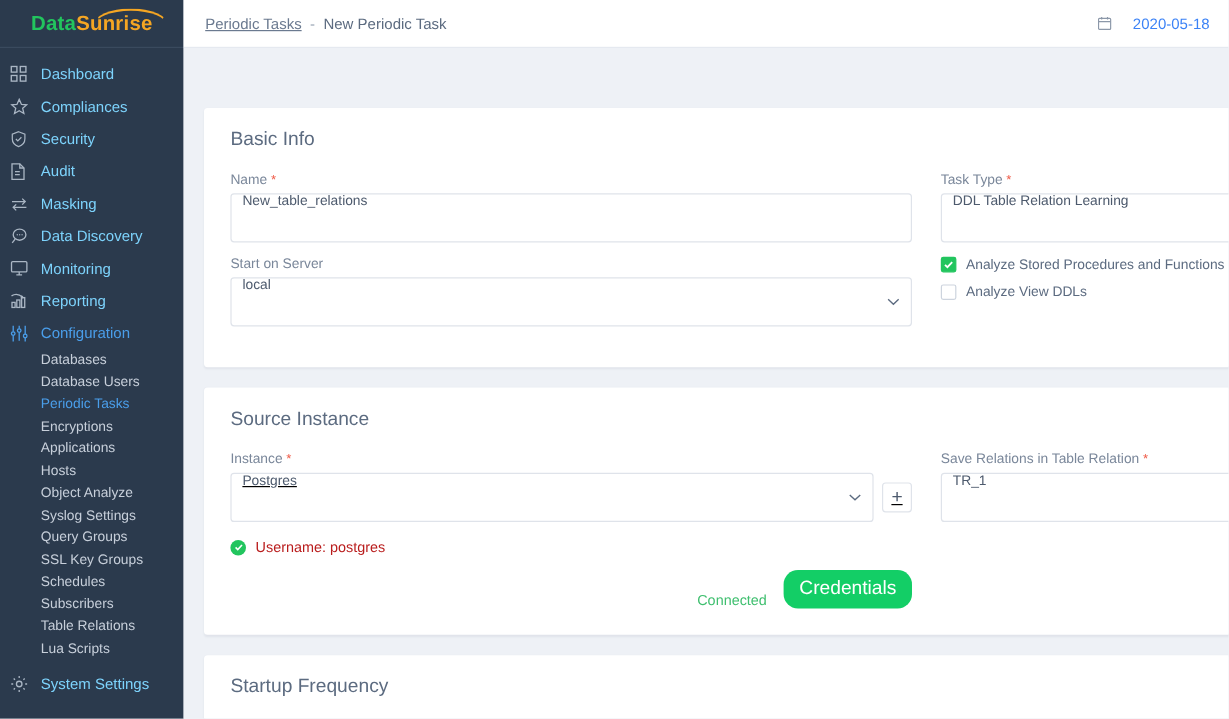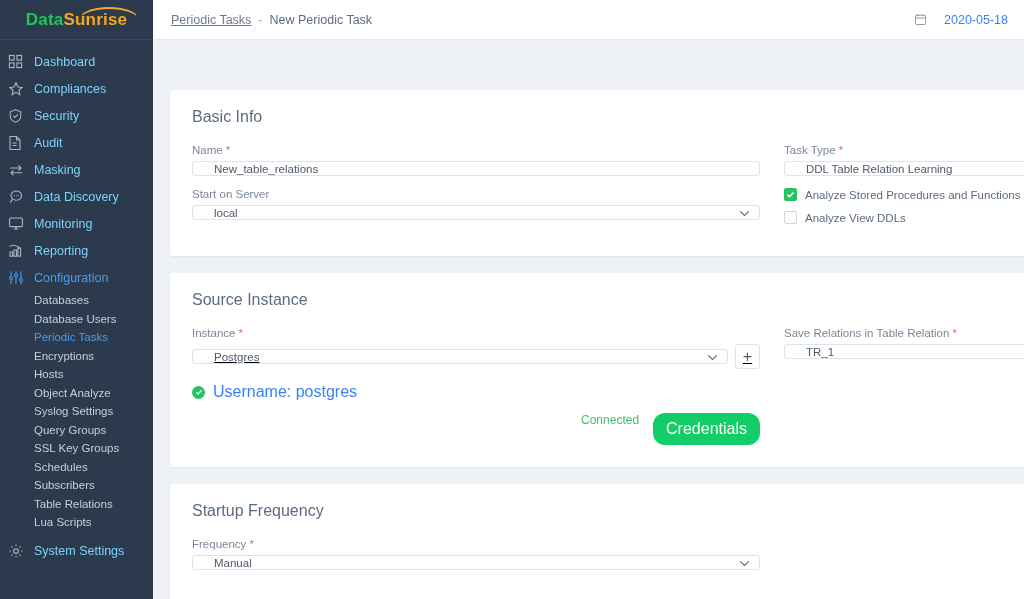--- a/index.html
+++ b/index.html
@@ -88,26 +88,26 @@
   .card-title { font-size: 16px; color: #5c6b80; font-weight: normal; margin: 0 0 18px 0; }
 
   .row { display: flex; }
   .col-left { width: 568px; min-width: 568px; }
   .col-right { flex: 1; padding-left: 24px; }
 
   .field { margin-bottom: 12px; }
   .flabel { font-size: 11.5px; color: #7a879a; margin-bottom: 5px; display: block; }
   .req { color: #f0604d; font-size: 11px; }
   .input, .select {
-    width: 100%; height: 15px;
+    width: 100%; height: 41px;
     border: 1px solid #dfe3ea; border-radius: 3px;
     background: #fff;
     font-size: 11.5px; color: #4d5a6d;
-    padding: 0 21px;
-    display: flex; align-items: center;
+    padding: 0 9px;
+    display: flex; 
     position: relative;
   }
   .select .caret {
     position: absolute; right: 9px; top: 50%; transform: translateY(-50%);
     color: #5c6b80;
   }
   .inline { display: flex; align-items: center; gap: 7px; text-decoration: underline; }
   .plus-btn {
     width: 25px; height: 25px; min-width: 25px;
     border: 1px solid #dfe3ea; border-radius: 3px; background: #fff;
@@ -124,23 +124,23 @@
   .cbox.on { background: #22c55e; border-color: #22c55e; }
   .cbox.on svg { display: block; }
   .cbox svg { display: none; }
   .checklbl { font-size: 11.5px; color: #5c6b80; }
 
   .statusline { display: flex; align-items: center; gap: 8px; margin-top: 14px; }
   .dot-ok {
     width: 13px; height: 13px; min-width: 13px; border-radius: 50%;
     background: #22c55e; display: flex; align-items: center; justify-content: center;
   }
-  .statuslbl { font-size: 16px; color: #3b82f6; }
-
-  .actions { display: flex; align-items: flex-start; justify-content: flex-end; gap: 14px;
+  .statuslbl { font-size: 12px; color: #b91c1c; }
+
+  .actions { display: flex; align-items: flex-end; justify-content: flex-end; gap: 14px;
              margin-top: 12px; width: 568px; }
   .connected { font-size: 12px; color: #3fbf6f; }
   .btn-green {
     background: #13ce66; color: #fff; border: none; border-radius: 12px;
     font-size: 16px; padding: 7px 13px; cursor: pointer;
     font-family: "Liberation Sans", sans-serif;
   }
   .cal { color: #8c98a9; display: flex; align-items: center; }
 </style>
 </head>
@@ -262,20 +262,23 @@
           <span>Databases</span>
         </div>
       <div class="sub-item">
           <span>Database Users</span>
         </div>
       <div class="sub-item active">
           <span>Periodic Tasks</span>
         </div>
       <div class="sub-item">
           <span>Encryptions</span>
+        </div>
+      <div class="sub-item">
+          <span>Applications</span>
         </div>
       <div class="sub-item">
           <span>Hosts</span>
         </div>
       <div class="sub-item">
           <span>Object Analyze</span>
         </div>
       <div class="sub-item">
           <span>Syslog Settings</span>
         </div>

